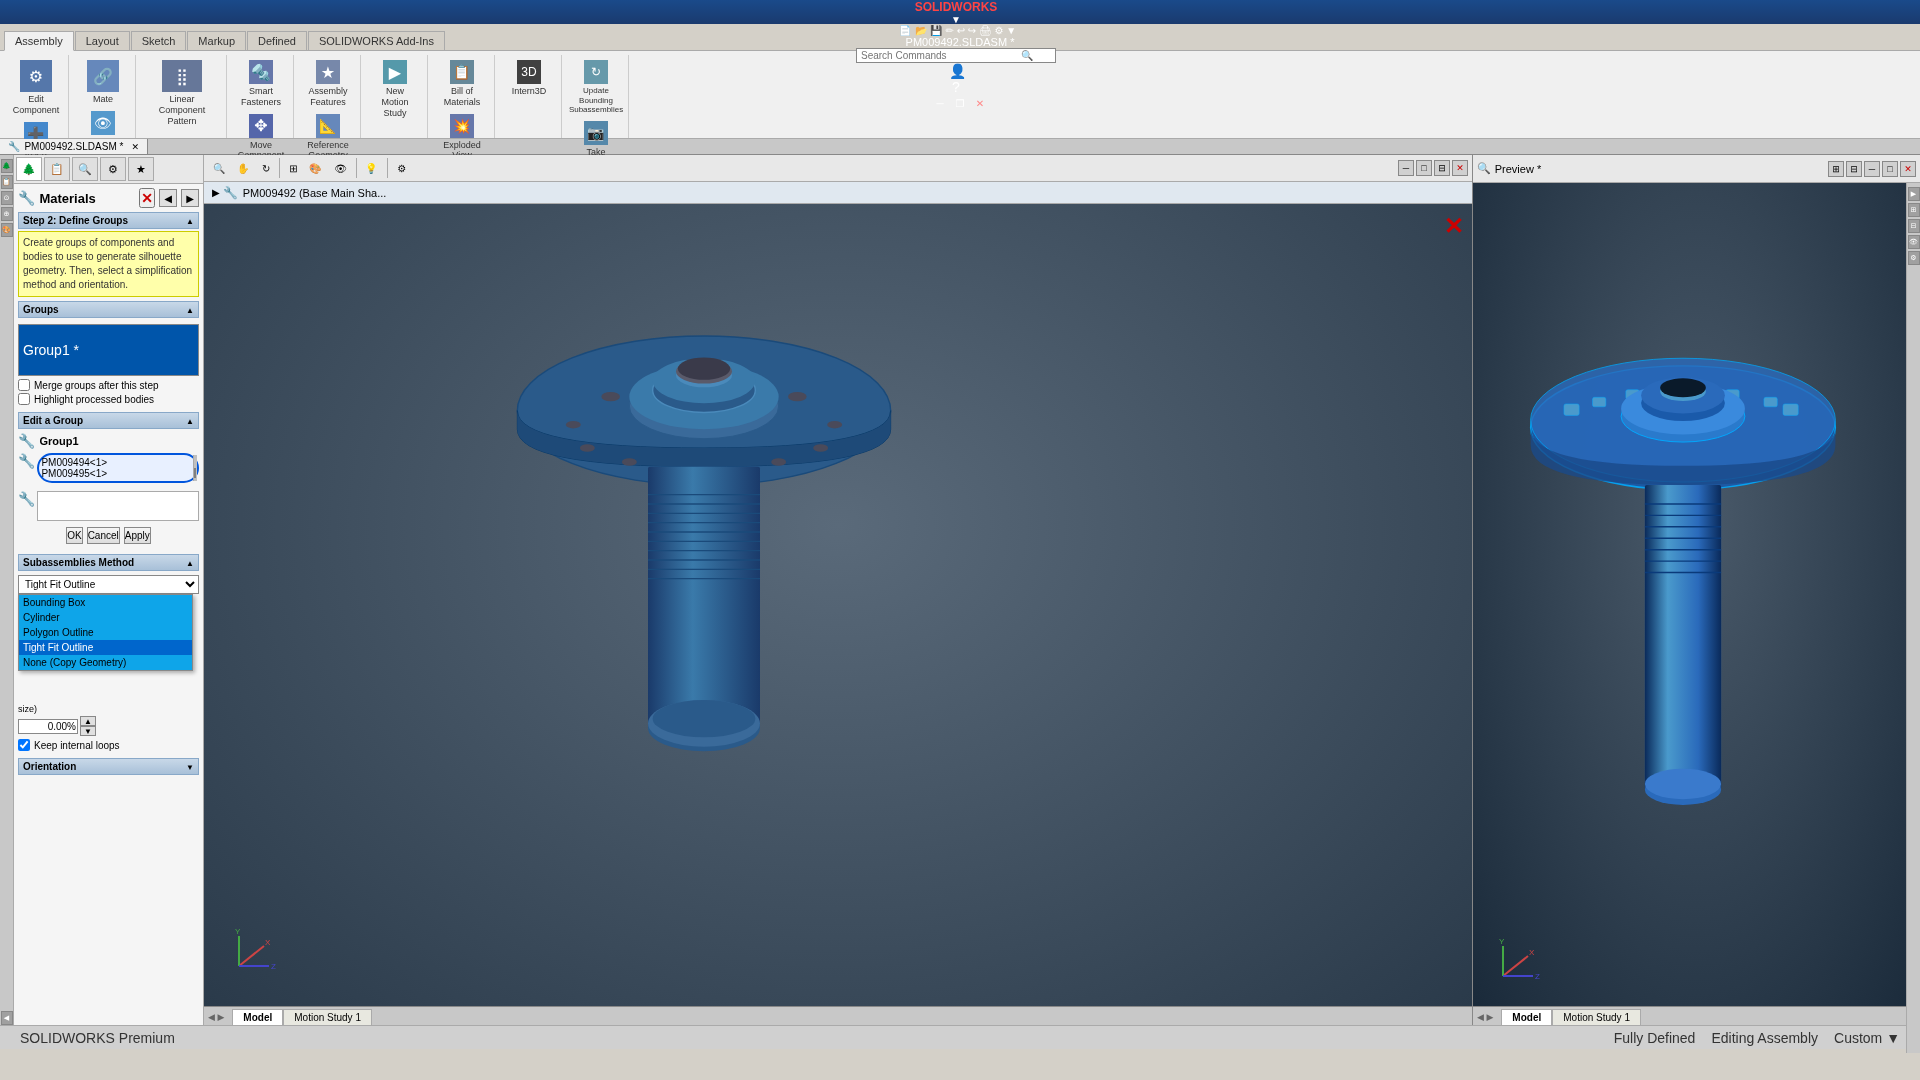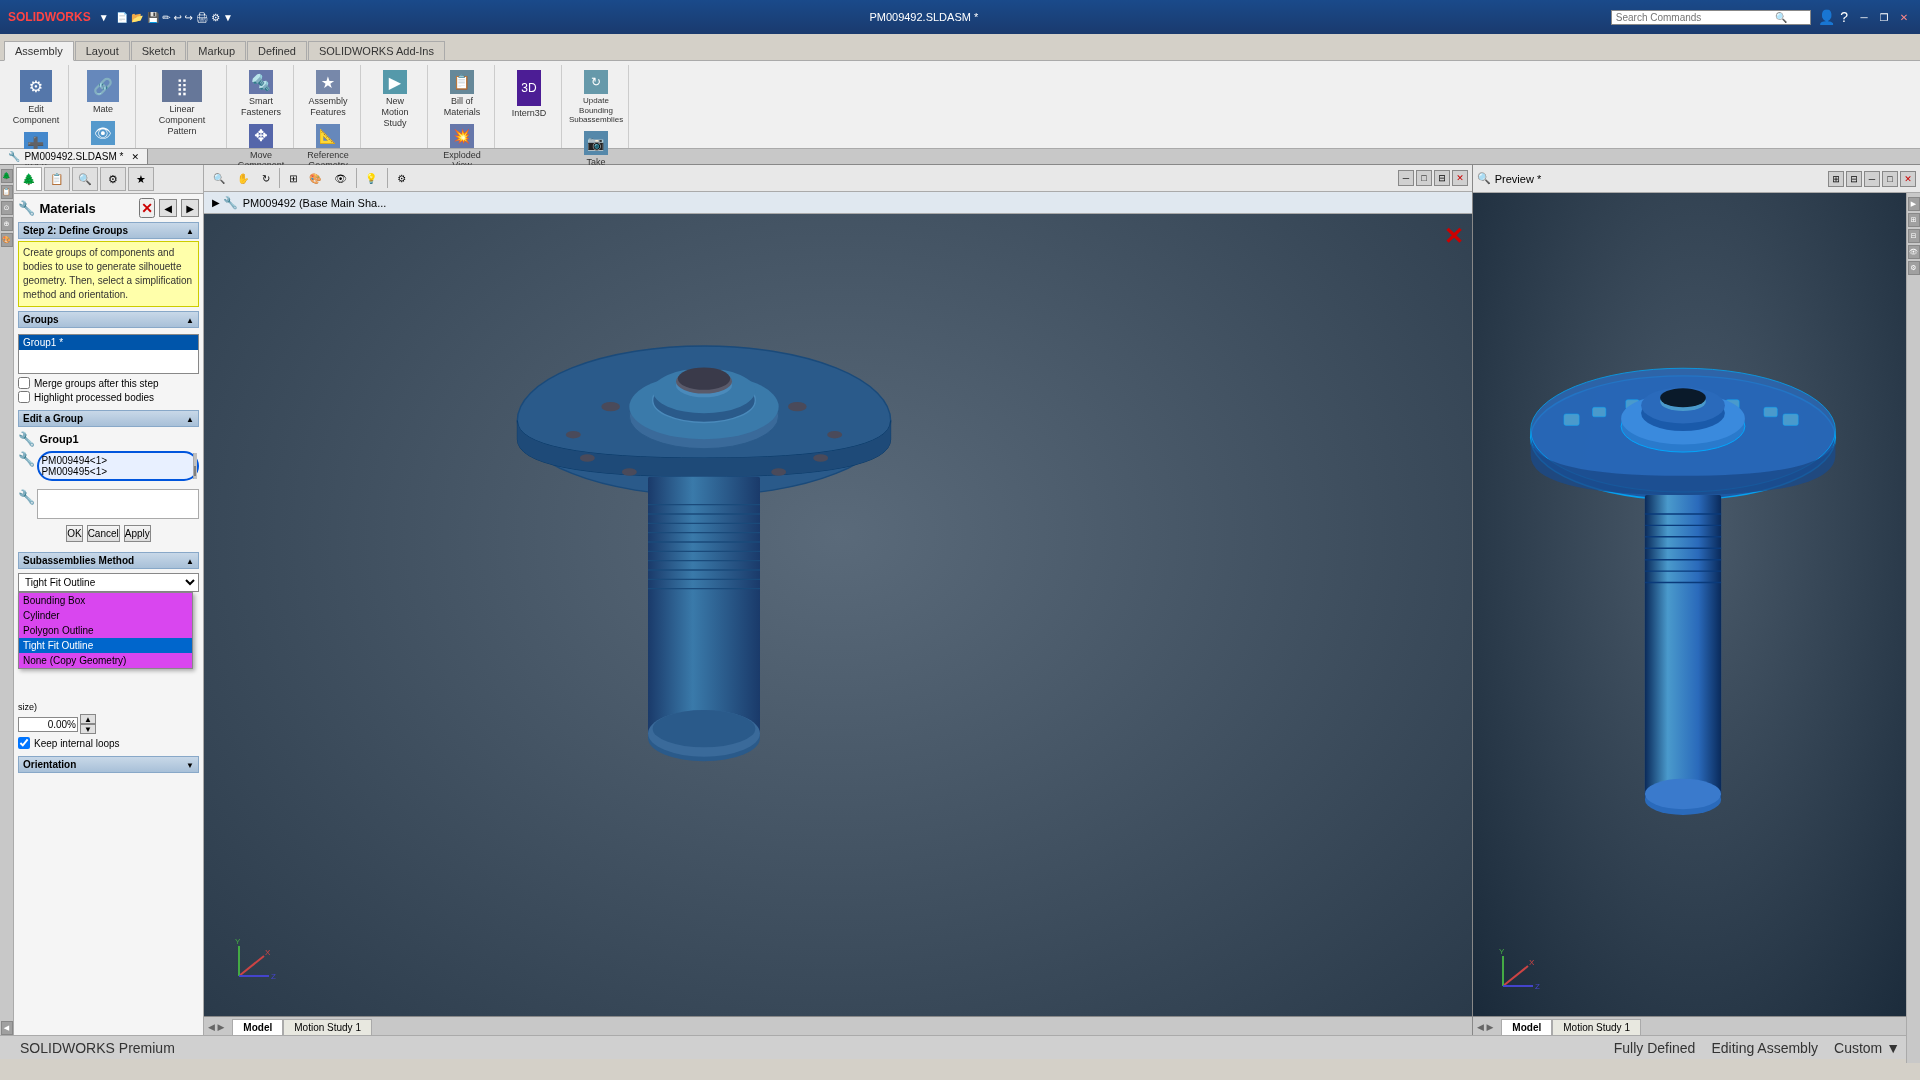--- a/index.html
+++ b/index.html
@@ -1,25 +1,26 @@
 <!DOCTYPE html>
 <html><head>
   <meta charset="utf-8">
   <style>
     * { margin: 0; padding: 0; box-sizing: border-box; }
     body { font-family: 'Segoe UI', Arial, sans-serif; font-size: 11px; background: #d4d0c8; overflow: hidden; width: 1920px; height: 1080px; }
 
     
     #title-bar {
-      height: 34px;
+      height: 24px;
       background: linear-gradient(to bottom, #1a4a8a, #1a3a6e);
       display: flex;
       align-items: center;
       padding: 0 8px;
       color: white;
+      flex-direction: column;
     }
     #title-bar .logo {
       font-weight: bold;
       font-size: 12px;
       color: #ff4444;
       margin-right: 8px;
     }
     #title-bar .title-text {
       color: white;
       font-size: 11px;
@@ -181,22 +182,22 @@
     .section-content {
       padding: 2px 0;
     }
     .group-list {
       border: 1px solid #888;
       background: white;
       min-height: 40px;
       margin: 2px 0;
     }
     .group-item {
-      padding: 2px 4px;
-      font-size: 10px;
+      padding: 17px 4px;
+      font-size: 14px;
       cursor: pointer;
     }
     .group-item.selected {
       background: #0055aa;
       color: white;
     }
     .checkbox-label {
       display: flex;
       align-items: center;
       gap: 4px;
@@ -247,21 +248,21 @@
       background: white;
       cursor: pointer;
     }
     .dropdown-open {
       position: relative;
       z-index: 100;
     }
     .dropdown-options {
       position: absolute;
       width: 175px;
-      background: #d946ef;
+      background: #0ea5e9;
       border: 1px solid #888;
       z-index: 200;
       box-shadow: 2px 2px 4px rgba(0,0,0,0.3);
     }
     .dropdown-option {
       padding: 2px 4px;
       font-size: 10px;
       cursor: pointer;
     }
     .dropdown-option.selected { background: #0066cc; color: white; }
@@ -602,21 +603,21 @@
         <div class="label">Bill of Materials</div>
       </div>
       <div class="ribbon-btn">
         <div class="icon" style="background:#6677aa; font-size:14px; width:24px; height:24px;">💥</div>
         <div class="label">Exploded View</div>
       </div>
     </div>
 
     <div class="ribbon-group">
       <div class="ribbon-btn">
-        <div class="icon" style="background:#4c1d95; font-size:12px; width:24px; height:36px;">3D</div>
+        <div class="icon" style="background:#404040; font-size:12px; width:24px; height:24px;">3D</div>
         <div class="label">Intern3D</div>
       </div>
     </div>
 
     <div class="ribbon-group">
       <div class="ribbon-btn">
         <div class="icon" style="background:#6699aa; font-size:12px; width:24px; height:24px;">↻</div>
         <div class="label" style="font-size:8px;">Update Bounding Subassemblies</div>
       </div>
       <div class="ribbon-btn">

